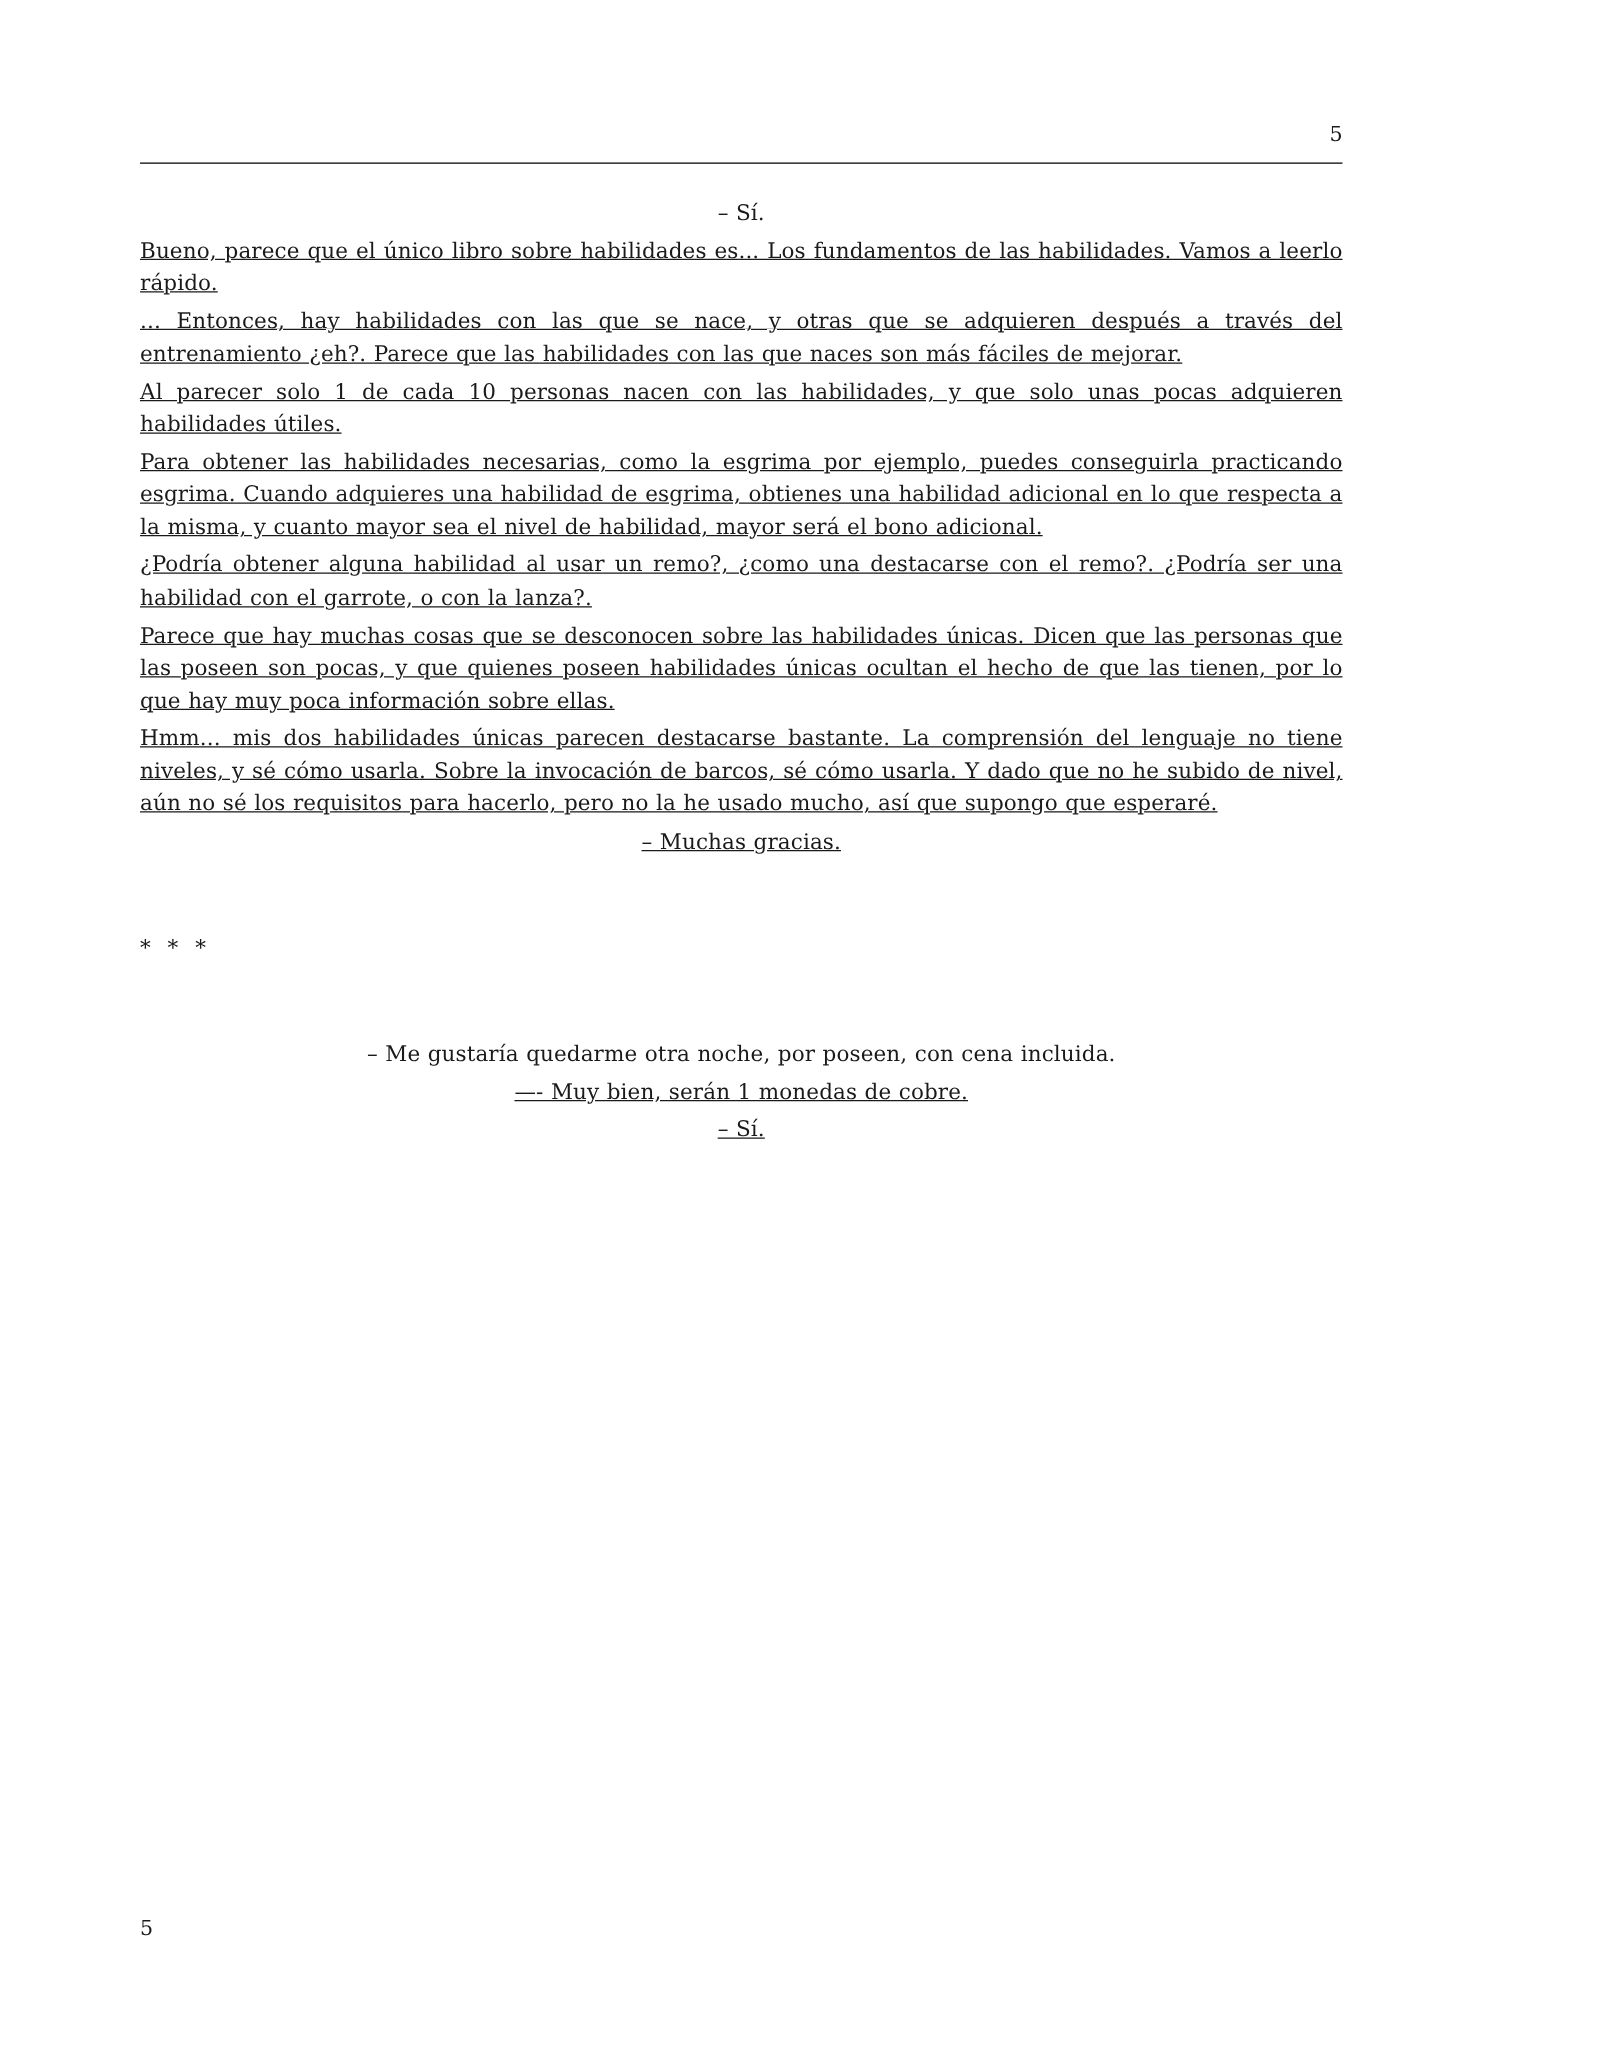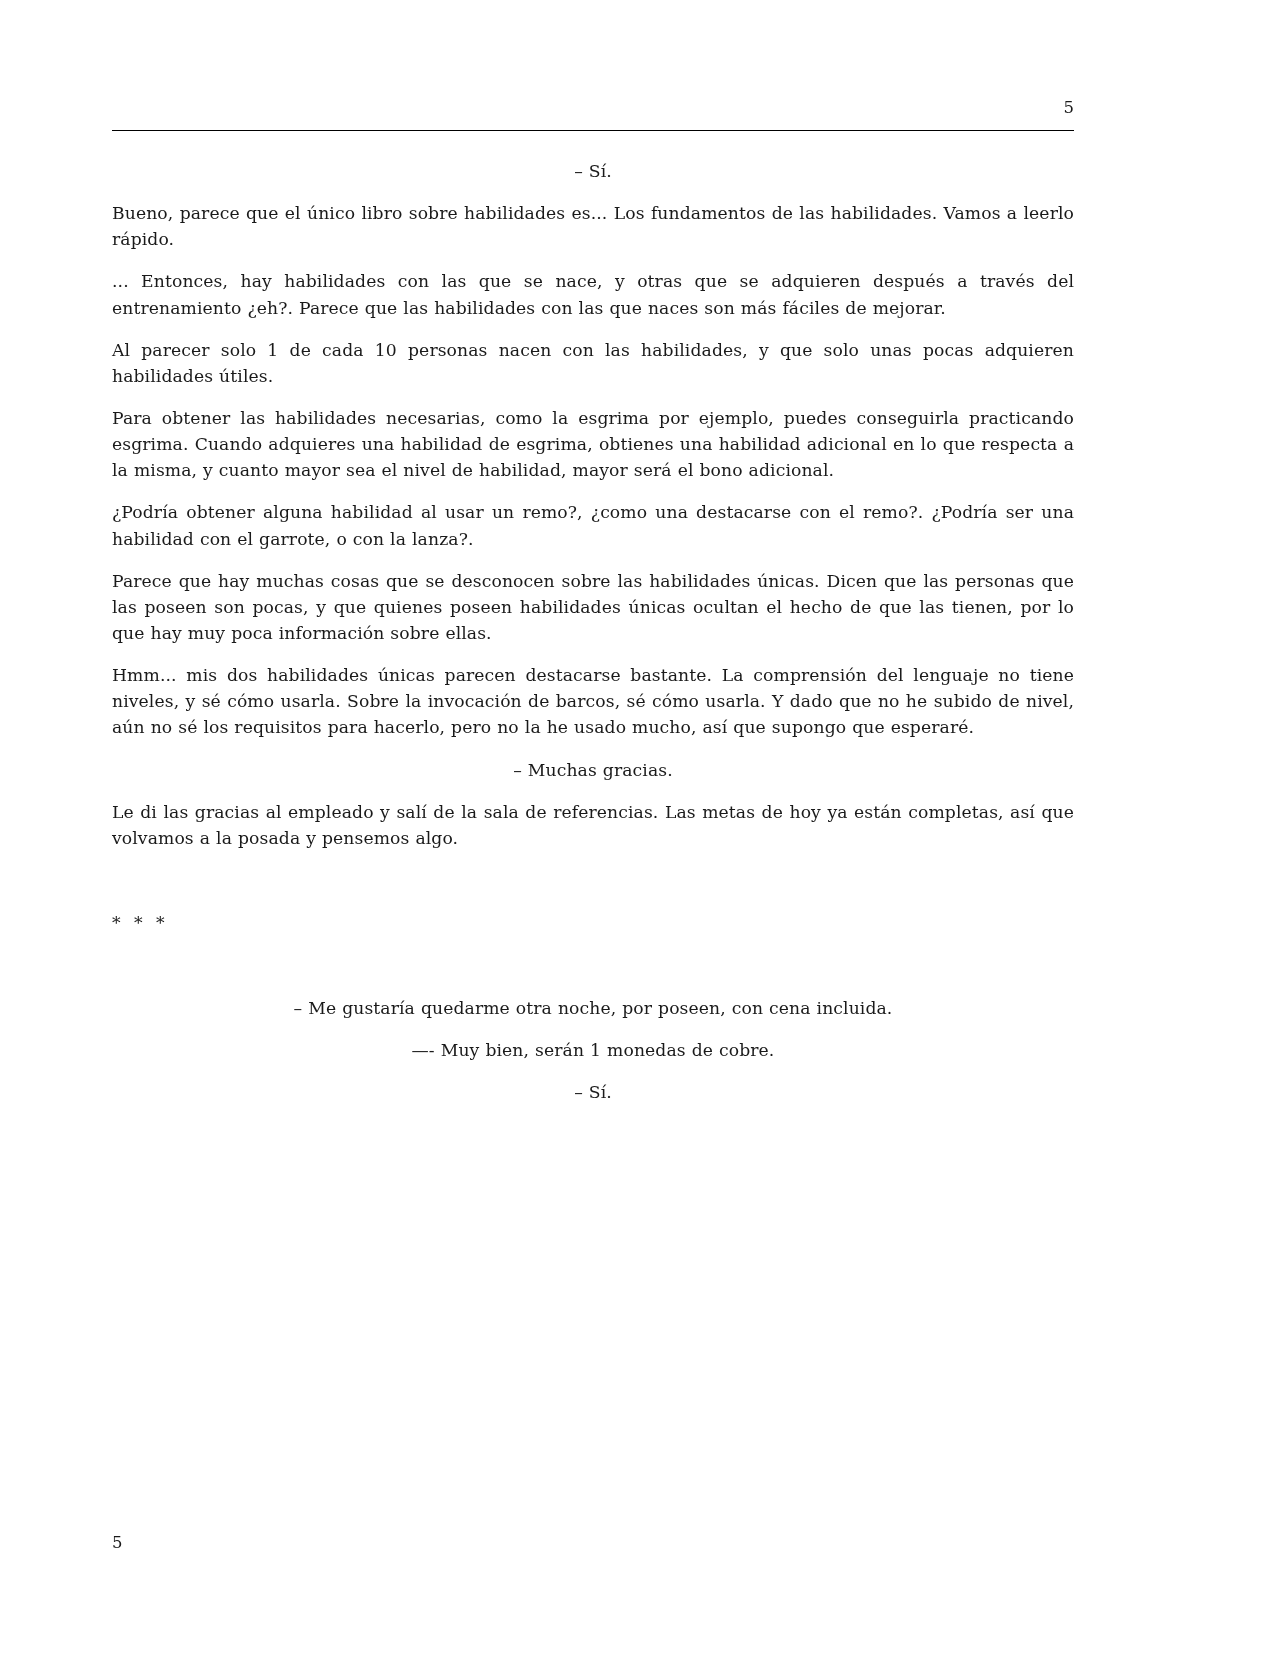--- a/index.html
+++ b/index.html
@@ -52,21 +52,22 @@
     margin: 0 0 0 0;
     padding: 0;
     font-size: 17.2px;
     line-height: 1.52;
     text-align: justify;
     text-justify: inter-word;
     letter-spacing: 0.1px;
     word-spacing: 0.4px;
   }
   p.para + p.para {
-    margin-top: 16px;
+    margin-top: 4px;
+    text-decoration: underline;
   }
   p.dash {
     text-align: center;
   }
   .scene-break {
     margin-top: 60px;
     margin-bottom: 60px;
     font-size: 17.2px;
     letter-spacing: 4px;
     line-height: 1.4;
@@ -94,21 +95,20 @@
     <div class="body-text">
       <p class="para dash">– Sí.</p>
       <p class="para">Bueno, parece que el único libro sobre habilidades es... Los fundamentos de las habilidades. Vamos a leerlo rápido.</p>
       <p class="para">... Entonces, hay habilidades con las que se nace, y otras que se adquieren después a través del entrenamiento ¿eh?. Parece que las habilidades con las que naces son más fáciles de mejorar.</p>
       <p class="para">Al parecer solo 1 de cada 10 personas nacen con las habilidades, y que solo unas pocas adquieren habilidades útiles.</p>
       <p class="para">Para obtener las habilidades necesarias, como la esgrima por ejemplo, puedes conseguirla practicando esgrima. Cuando adquieres una habilidad de esgrima, obtienes una habilidad adicional en lo que respecta a la misma, y cuanto mayor sea el nivel de habilidad, mayor será el bono adicional.</p>
       <p class="para">¿Podría obtener alguna habilidad al usar un remo?, ¿como una destacarse con el remo?. ¿Podría ser una habilidad con el garrote, o con la lanza?.</p>
       <p class="para">Parece que hay muchas cosas que se desconocen sobre las habilidades únicas. Dicen que las personas que las poseen son pocas, y que quienes poseen habilidades únicas ocultan el hecho de que las tienen, por lo que hay muy poca información sobre ellas.</p>
       <p class="para">Hmm... mis dos habilidades únicas parecen destacarse bastante. La comprensión del lenguaje no tiene niveles, y sé cómo usarla. Sobre la invocación de barcos, sé cómo usarla. Y dado que no he subido de nivel, aún no sé los requisitos para hacerlo, pero no la he usado mucho, así que supongo que esperaré.</p>
       <p class="para dash">– Muchas gracias.</p>
-      <p class="para">Le di las gracias al empleado y salí de la sala de referencias. Las metas de hoy ya están completas, así que volvamos a la posada y pensemos algo.</p>
 
       <div class="scene-break">* * *</div>
 
       <p class="para dash">– Me gustaría quedarme otra noche, por poseen, con cena incluida.</p>
       <p class="para dash">—- Muy bien, serán 1 monedas de cobre.</p>
       <p class="para dash">– Sí.</p>
     </div>
 
   </div>
 

